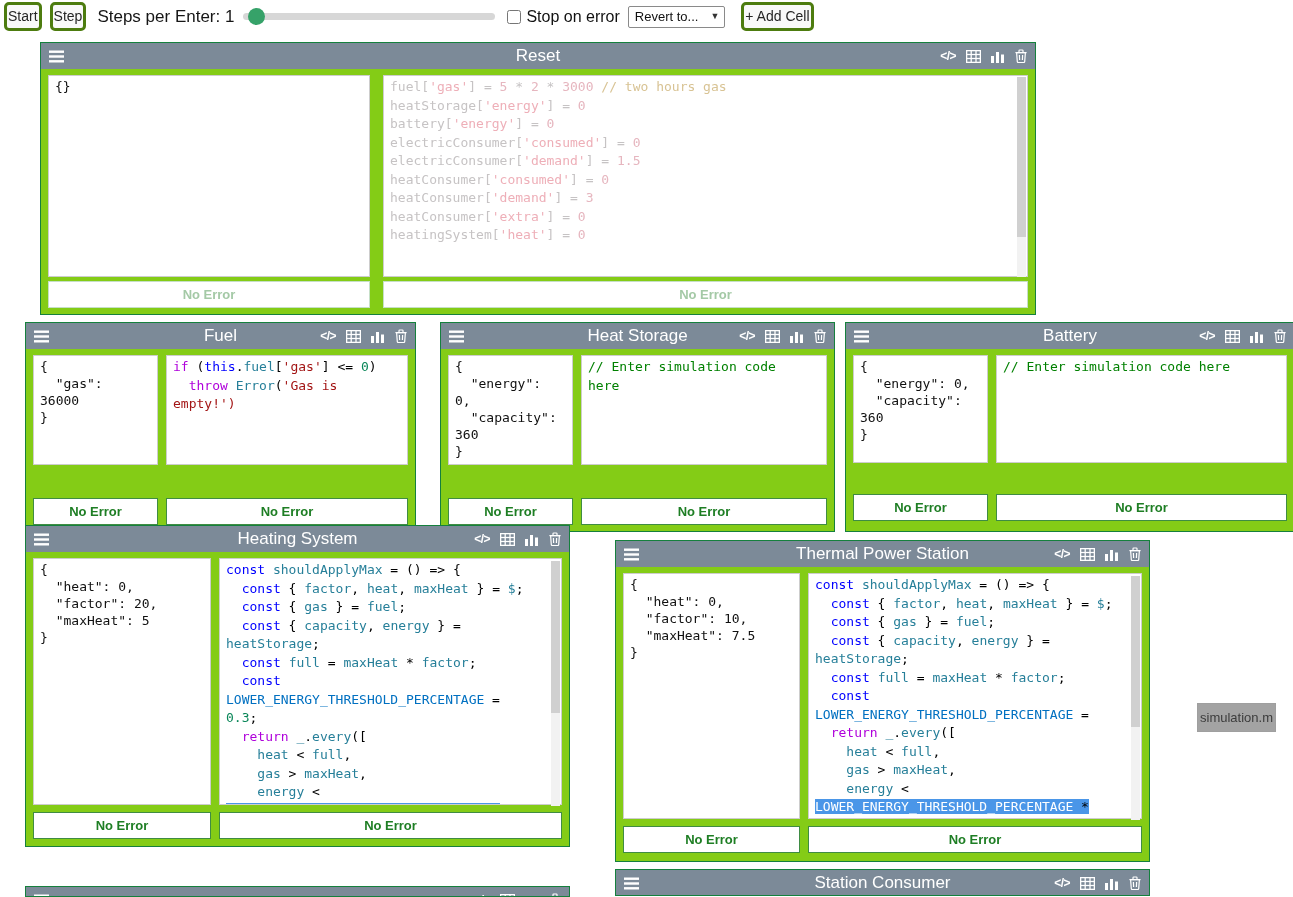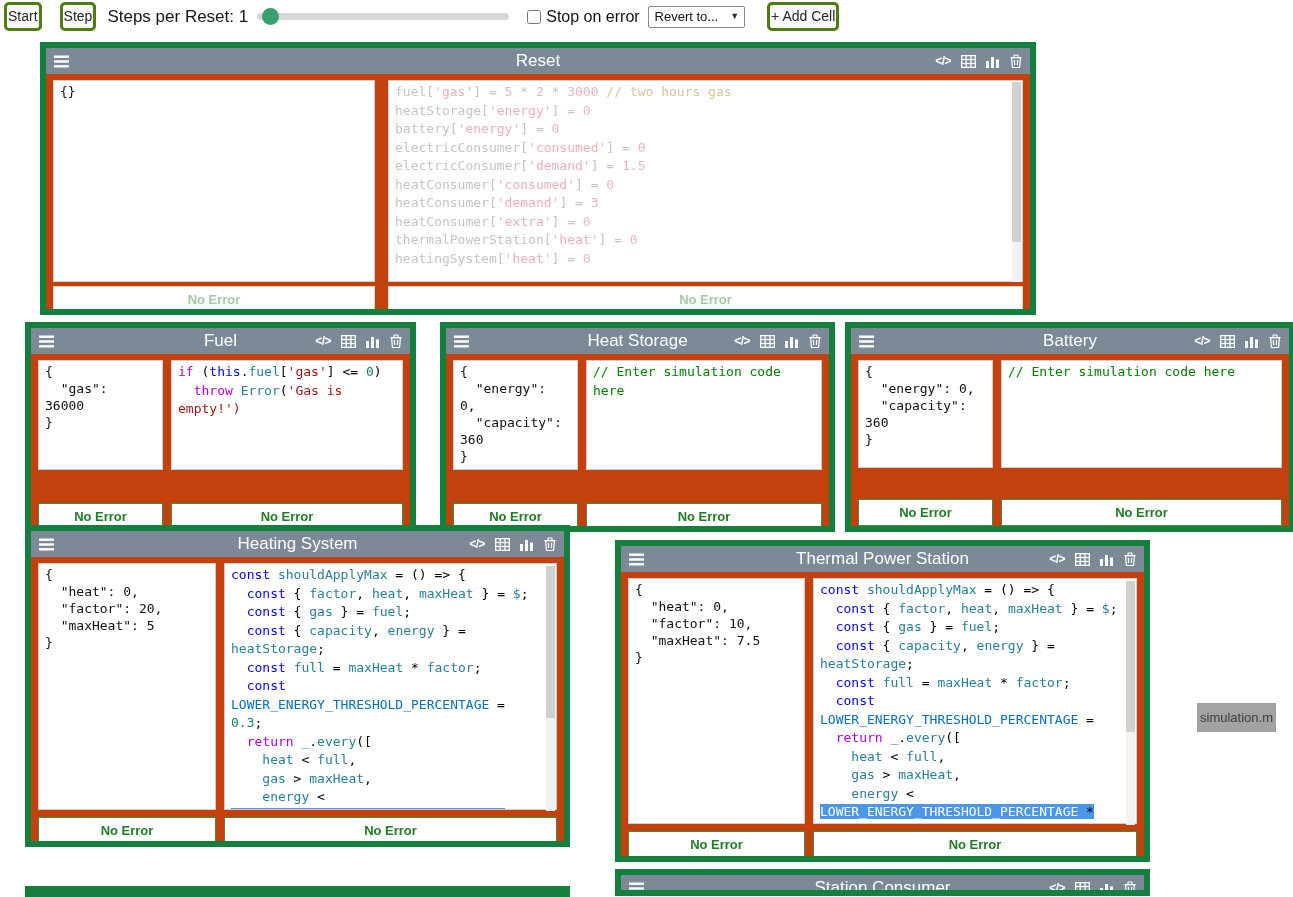--- a/index.html
+++ b/index.html
@@ -8,29 +8,29 @@
   #app{position:relative;width:1293px;height:897px;overflow:hidden}
 
   
   .toolbar{position:absolute;left:0;top:0;right:0;height:33px;display:flex;align-items:center;padding-left:4px}
   .btn{font-family:"Liberation Sans",sans-serif;font-size:14px;color:#262626;background:#f9f9f9;
     border:3px solid #4d7c0f;border-radius:5px;padding:3px 1px;line-height:1.2;cursor:pointer}
   .sps{font-size:17px;margin-left:11px;white-space:nowrap;color:#161616}
   .slider{position:relative;width:252px;height:17px;margin-left:9px;flex:0 0 auto}
   .slider-track{position:absolute;top:5px;left:0;right:0;height:7px;border-radius:4px;background:#d7d7d7}
   .slider-knob{position:absolute;top:0;left:5px;width:17px;height:17px;border-radius:50%;background:#36a269}
-  .stop{display:flex;align-items:center;margin-left:18px;font-size:16px;gap:5px;cursor:pointer;color:#111}
+  .stop{display:flex;align-items:center;margin-left:12px;font-size:16px;gap:5px;cursor:pointer;color:#111}
   .stop input{width:14px;height:14px}
   .selectbox{margin-left:8px;border:1px solid #8a8a8a;border-radius:2px;font-size:13px;color:#111;
     padding:2px 5px 3px 6px;display:flex;align-items:center;gap:12px;background:#fff;cursor:pointer}
   .selectbox .arrow{font-size:9px;color:#333}
-  .addcell{margin-left:22px}
+  .addcell{margin-left:16px}
 
   
-  .cell{position:absolute;background:#c2410c;border:6px solid #15803d;overflow:hidden}
+  .cell{position:absolute;background:#84cc16;border:1px solid #15803d;overflow:hidden}
   .cell-header{position:relative;height:26px;background:#7c8a98;display:flex;align-items:center;
     justify-content:space-between;padding:0 8px;color:#fff;flex:0 0 auto}
   .cell-title{position:absolute;left:0;right:0;top:0;height:26px;line-height:25px;text-align:center;
     font-size:17px;pointer-events:none;font-weight:400}
   .hgroup{display:flex;align-items:center;gap:10px;z-index:1}
   .hico{display:inline-flex;align-items:center;cursor:pointer}
   .code-glyph{font-size:12px;font-weight:700;letter-spacing:-0.5px}
   .cell-body{display:flex;padding:6px 7px 0 7px}
   .panel{border:1px solid #cdcdcd;background:#fff;overflow:hidden}
   .state{white-space:pre-wrap;font-family:"DejaVu Sans Mono","Liberation Mono",monospace;
@@ -66,22 +66,22 @@
   .tooltipbox{position:absolute;background:#a3a3a3;border:1px solid #9f9f9f;font-size:13px;color:#3c3c3c;
     padding:6px 2px;white-space:nowrap;z-index:5}
 </style>
 </head>
 <body>
 
 <div id="app">
 
   <div class="toolbar">
     <button class="btn">Start</button>
-    <button class="btn" style="margin-left:18px">Step</button>
-    <span class="sps"><span>Steps per Reset:</span> <span>1</span></span>
+    <button class="btn" style="margin-left:8px">Step</button>
+    <span class="sps"><span>Steps per Enter:</span> <span>1</span></span>
     <div class="slider">
       <div class="slider-track"></div>
       <div class="slider-knob"></div>
     </div>
     <label class="stop">
       <input type="checkbox" style="">
       <span>Stop on error</span>
     </label>
     <div class="selectbox">
       <span>Revert to...</span>
@@ -133,21 +133,20 @@
       <div class="panel state" style="width:322px;height:202px">{}</div>
       <div class="panel codep dim" style="flex:1;height:202px">
           <div class="code-line"><span class="t-id">fuel</span>[<span class="t-st">'gas'</span>] = <span class="t-nu">5</span> * <span class="t-nu">2</span> * <span class="t-nu">3000</span> <span class="t-cm">// two hours gas</span></div>
           <div class="code-line"><span class="t-id">heatStorage</span>[<span class="t-st">'energy'</span>] = <span class="t-nu">0</span></div>
           <div class="code-line"><span class="t-id">battery</span>[<span class="t-st">'energy'</span>] = <span class="t-nu">0</span></div>
           <div class="code-line"><span class="t-id">electricConsumer</span>[<span class="t-st">'consumed'</span>] = <span class="t-nu">0</span></div>
           <div class="code-line"><span class="t-id">electricConsumer</span>[<span class="t-st">'demand'</span>] = <span class="t-nu">1.5</span></div>
           <div class="code-line"><span class="t-id">heatConsumer</span>[<span class="t-st">'consumed'</span>] = <span class="t-nu">0</span></div>
           <div class="code-line"><span class="t-id">heatConsumer</span>[<span class="t-st">'demand'</span>] = <span class="t-nu">3</span></div>
           <div class="code-line"><span class="t-id">heatConsumer</span>[<span class="t-st">'extra'</span>] = <span class="t-nu">0</span></div>
-          <div class="code-line"><span class="t-id">thermalPowerStation</span>[<span class="t-st">'heat'</span>] = <span class="t-nu">0</span></div>
           <div class="code-line"><span class="t-id">heatingSystem</span>[<span class="t-st">'heat'</span>] = <span class="t-nu">0</span></div>
         </div>
       <div class="sbar" style="position:absolute;right:9px;top:34px;height:200px">
           <div class="sthumb" style="height:80%"></div>
         </div>
     </div>
     <div class="status-row" style="margin-top:4px;gap:13px">
       <div class="status muted" style="width:322px">No Error</div>
       <div class="status muted" style="flex:1">No Error</div>
     </div>

